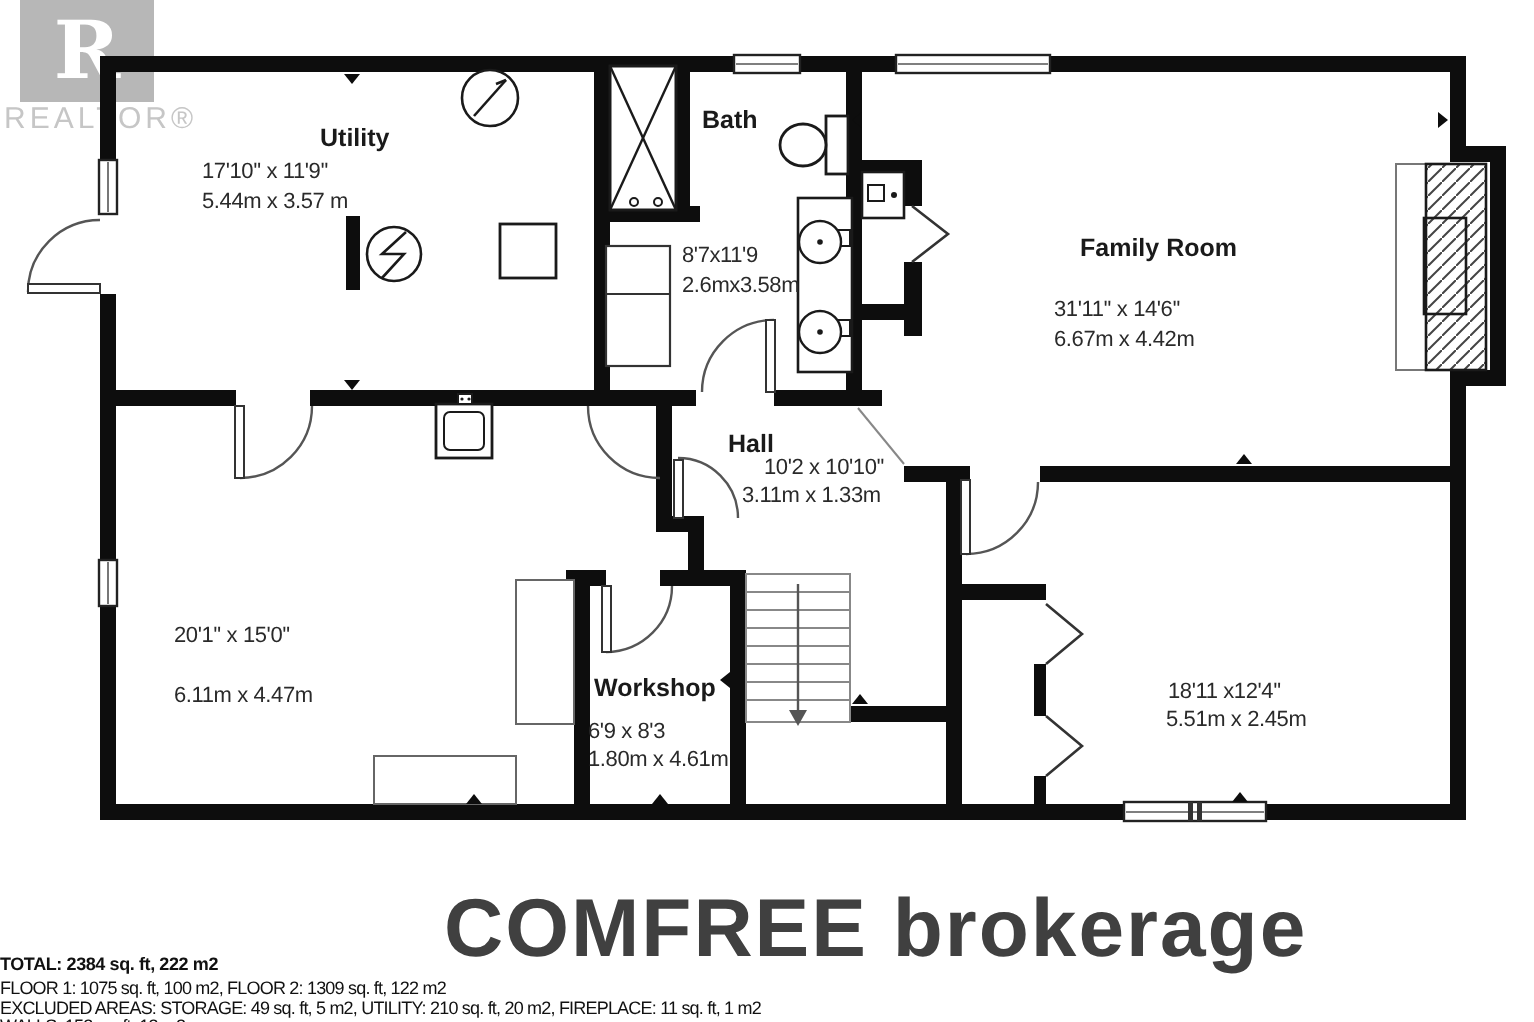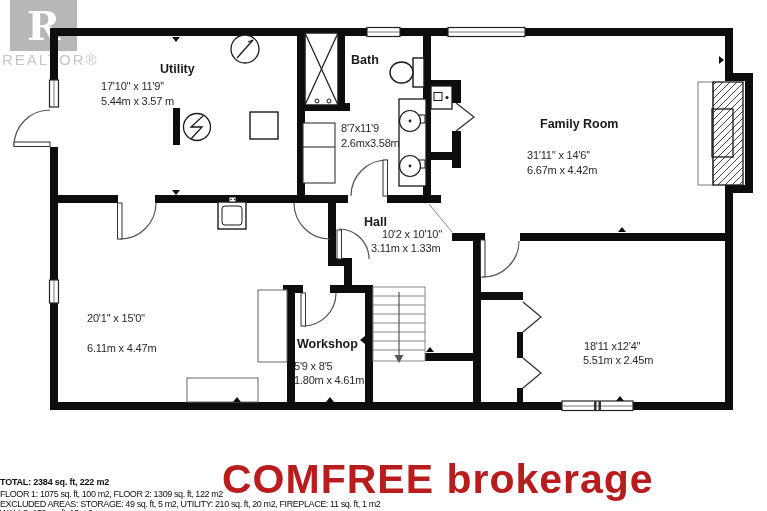--- a/index.html
+++ b/index.html
@@ -13,21 +13,21 @@
     position:absolute;left:10px;top:0;width:67px;height:51px;
     background:#ababab;opacity:.85;z-index:1;
     display:flex;align-items:center;justify-content:center;
     color:#ffffff;font-family:"DejaVu Serif",serif;font-weight:bold;font-size:40px;
   }
   .realtor-wordmark{
     position:absolute;left:2px;top:51px;z-index:1;color:#c6c6c6;
     font-size:15px;letter-spacing:2px;font-weight:400;
   }
   .footer-watermark{
-    position:absolute;left:222px;top:456px;z-index:1;color:#b91c1c;
+    position:absolute;left:222px;top:441px;z-index:1;color:#404040;
     font-size:41px;font-weight:700;letter-spacing:1px;white-space:nowrap;
   }
   
   .rt{position:absolute;z-index:3;font-size:12.5px;font-weight:700;color:#1a1a1a;white-space:nowrap;}
   .rd{position:absolute;z-index:3;font-size:11px;color:#2a2a2a;letter-spacing:-0.2px;white-space:nowrap;text-align:center;}
   
   .summary{position:absolute;left:0;right:0;top:0;z-index:4;}
   .sline{position:absolute;left:0;right:0;text-align:left;color:#111;
          font-size:9px;letter-spacing:-0.4px;white-space:nowrap;}
   .sline.bold{font-weight:700;letter-spacing:-0.2px;}
@@ -246,21 +246,21 @@
   <div class="rd" style="left:527px;top:164px">6.67m x 4.42m</div>
 
   <div class="rt" style="left:364px;top:215px">Hall</div>
   <div class="rd" style="left:382px;top:228px">10'2 x 10'10''</div>
   <div class="rd" style="left:371px;top:242px">3.11m x 1.33m</div>
 
   <div class="rd" style="left:87px;top:312px">20'1'' x 15'0''</div>
   <div class="rd" style="left:87px;top:342px">6.11m x 4.47m</div>
 
   <div class="rt" style="left:297px;top:337px">Workshop</div>
-  <div class="rd" style="left:294px;top:360px">5'9 x 8'5</div>
+  <div class="rd" style="left:294px;top:360px">6'9 x 8'3</div>
   <div class="rd" style="left:294px;top:374px">1.80m x 4.61m</div>
 
   <div class="rd" style="left:584px;top:340px">18'11 x12'4''</div>
   <div class="rd" style="left:583px;top:354px">5.51m x 2.45m</div>
 
   <div class="summary">
     <div class="sline bold" style="top:477px">TOTAL: 2384 sq. ft, 222 m2</div>
     <div class="sline" style="top:489px">FLOOR 1: 1075 sq. ft, 100 m2, FLOOR 2: 1309 sq. ft, 122 m2</div>
     <div class="sline" style="top:499px">EXCLUDED AREAS: STORAGE: 49 sq. ft, 5 m2, UTILITY: 210 sq. ft, 20 m2, FIREPLACE: 11 sq. ft, 1 m2</div>
     <div class="sline" style="top:508px">WALLS: 152 sq. ft, 13 m2</div>

